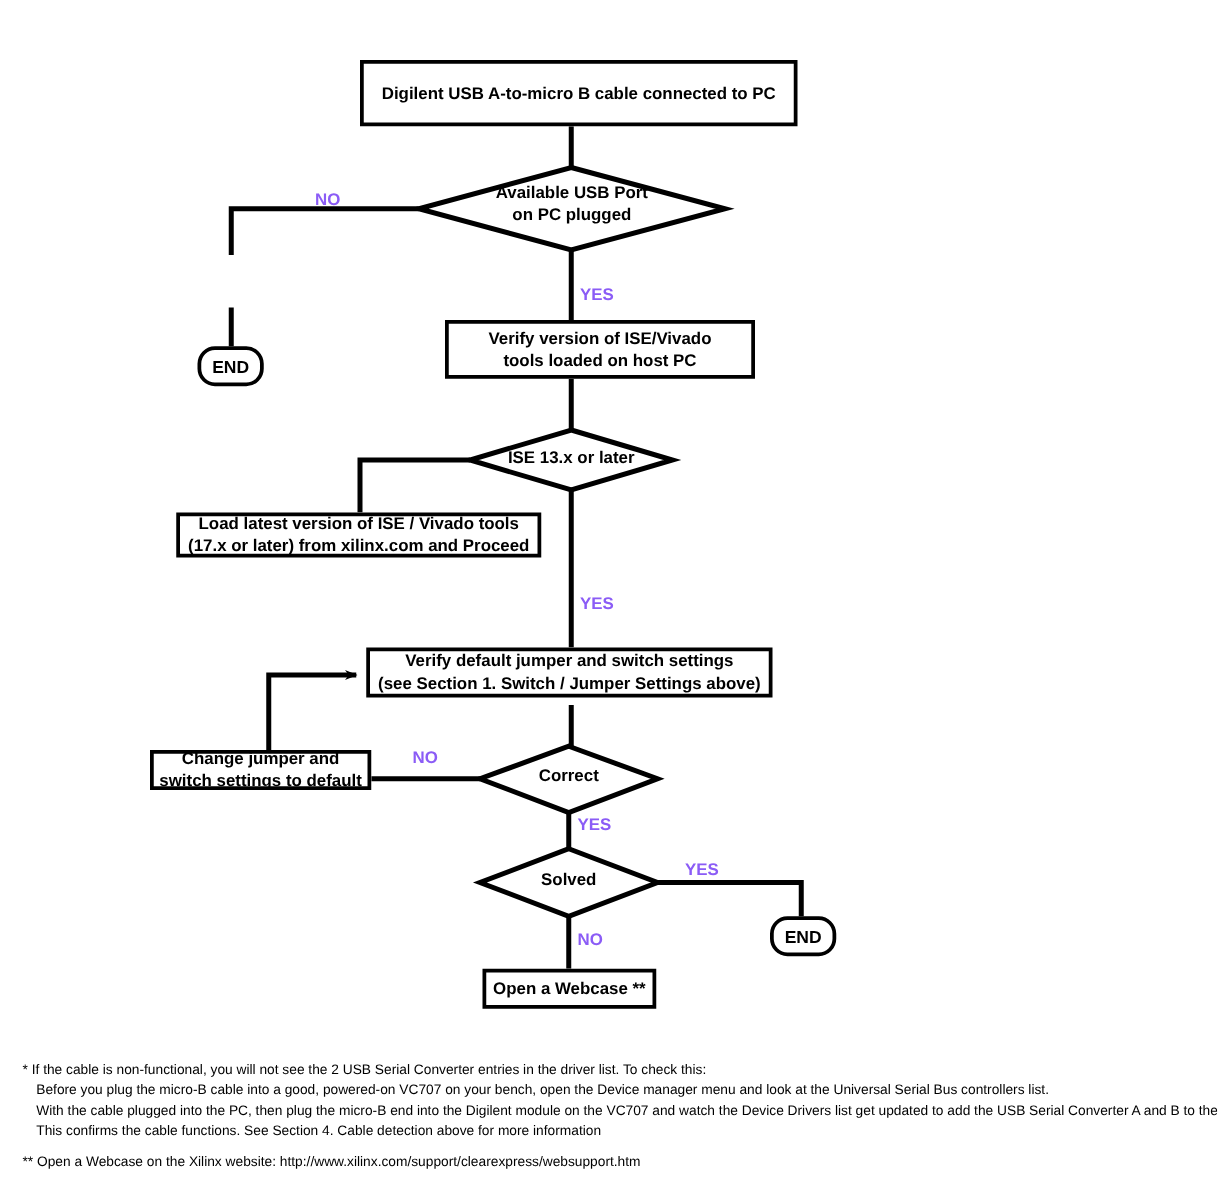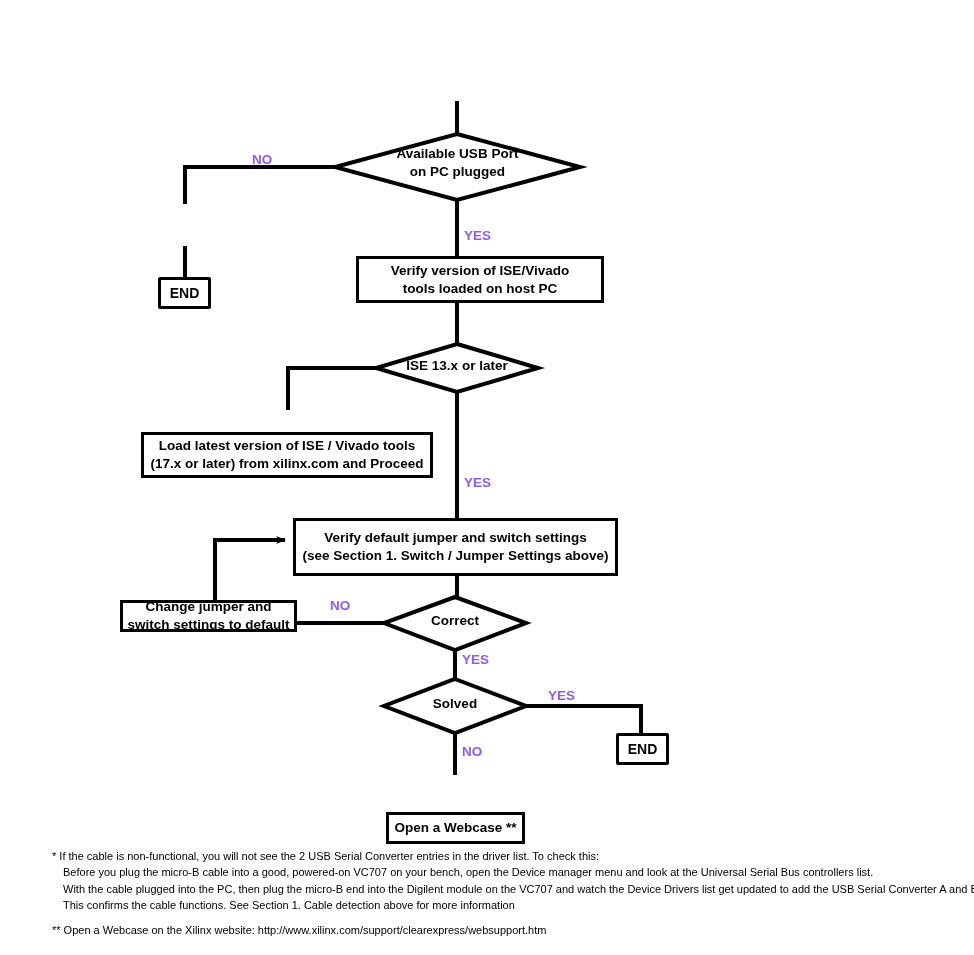--- a/index.html
+++ b/index.html
@@ -36,21 +36,21 @@
     background: #ffffff;
     z-index: 2;
   }
   .proc {
     border: 3px solid #000000;
     font-size: 13.5px;
     line-height: 1.32;
   }
   .terminator {
     border: 3px solid #000000;
-    border-radius: 2px;
+    border-radius: 14px;
     font-size: 14px;
   }
   .diamond-label {
     position: absolute;
     z-index: 3;
     font-family: "Liberation Sans", sans-serif;
     font-size: 13.5px;
     font-weight: bold;
     color: #000000;
     text-align: center;
@@ -72,21 +72,21 @@
     position: absolute;
     left: 18px;
     top: 848px;
     width: 950px;
     font-family: "Liberation Sans", sans-serif;
     font-size: 11px;
     line-height: 1.48;
     color: #000000;
     z-index: 4;
   }
-  .fn-block { margin-bottom: 9px; margin-left: 34px; }
+  .fn-block { margin-bottom: 9px; }
   .fn-line { white-space: nowrap; }
   .fn-indent { padding-left: 11px; }
 </style>
 </head>
 <body>
 
 <div id="canvas">
 
   <svg id="wires" viewBox="0 0 974 955" xmlns="http://www.w3.org/2000/svg">
     <defs>
@@ -123,20 +123,23 @@
 
     <path d="M215,600 L215,540 L285,540" stroke="#000000" stroke-width="4" fill="none" marker-end="url(#arrow)"></path>
 
     <path d="M455,650 L455,679" stroke="#000000" stroke-width="4" fill="none"></path>
 
     <path d="M526,706 L641,706 L641,733" stroke="#000000" stroke-width="4" fill="none"></path>
 
     <path d="M455,733 L455,775" stroke="#000000" stroke-width="4" fill="none"></path>
   </svg>
 
+  <div class="node proc" style="left:288px; top:48px; width:350px; height:53px;">
+    <span>Digilent USB A-to-micro B cable connected to PC</span>
+  </div>
 
   <div class="diamond-label" style="left:370px; top:145px; width:175px; height:46px;">
     <div>
       <div>Available USB Port</div>
       <div>on PC plugged</div>
     </div>
   </div>
 
 
   <div class="node terminator" style="left:158px; top:277px; width:53px; height:32px;">
@@ -147,28 +150,28 @@
     <div>
       <div>Verify version of ISE/Vivado</div>
       <div>tools loaded on host PC</div>
     </div>
   </div>
 
   <div class="diamond-label" style="left:387px; top:357px; width:140px; height:22px;">
     <div>ISE 13.x or later</div>
   </div>
 
-  <div class="node proc" style="left:141px; top:432px; width:292px; height:46px;">
+  <div class="node proc" style="left:141px; top:410px; width:292px; height:36px;">
     <div>
       <div>Load latest version of ISE / Vivado tools</div>
       <div>(17.x or later) from xilinx.com and Proceed</div>
     </div>
   </div>
 
-  <div class="node proc" style="left:293px; top:518px; width:325px; height:58px;">
+  <div class="node proc" style="left:293px; top:518px; width:325px; height:40px;">
     <div>
       <div>Verify default jumper and switch settings</div>
       <div>(see Section 1. Switch / Jumper Settings above)</div>
     </div>
   </div>
 
   <div class="diamond-label" style="left:405px; top:612px; width:100px; height:22px;">
     <div>Correct</div>
   </div>
 
@@ -180,37 +183,37 @@
   </div>
 
   <div class="diamond-label" style="left:405px; top:695px; width:100px; height:22px;">
     <div>Solved</div>
   </div>
 
   <div class="node terminator" style="left:616px; top:733px; width:53px; height:32px;">
     <span>END</span>
   </div>
 
-  <div class="node proc" style="left:386px; top:812px; width:139px; height:32px;">
+  <div class="node proc" style="left:386px; top:775px; width:139px; height:32px;">
     <span>Open a Webcase **</span>
   </div>
 
   <div class="edge-label" style="left:252px; top:152px;">NO</div>
   <div class="edge-label" style="left:464px; top:228px;">YES</div>
   <div class="edge-label" style="left:464px; top:475px;">YES</div>
   <div class="edge-label" style="left:330px; top:598px;">NO</div>
   <div class="edge-label" style="left:462px; top:652px;">YES</div>
   <div class="edge-label" style="left:548px; top:688px;">YES</div>
   <div class="edge-label" style="left:462px; top:744px;">NO</div>
 
   <div class="footnotes">
     <div class="fn-block">
       <div class="fn-line">* If the cable is non-functional, you will not see the 2 USB Serial Converter entries in the driver list.  To check this:</div>
       <div class="fn-line fn-indent">Before you plug the micro-B cable into a good, powered-on VC707 on your bench, open the Device manager menu and look at the Universal Serial Bus controllers list.</div>
       <div class="fn-line fn-indent">With the cable plugged into the PC, then plug the micro-B end into the Digilent module on the VC707 and watch the Device Drivers list get updated to add the USB Serial Converter A and B to the list.</div>
-      <div class="fn-line fn-indent">This confirms the cable functions.  See Section 1. Cable detection above for more information</div>
+      <div class="fn-line fn-indent">This confirms the cable functions.  See Section 4. Cable detection above for more information</div>
     </div>
     <div class="fn-block">
       <div class="fn-line">** Open a Webcase on the Xilinx website: http://www.xilinx.com/support/clearexpress/websupport.htm</div>
     </div>
   </div>
 
 </div>
 
 </body></html>

